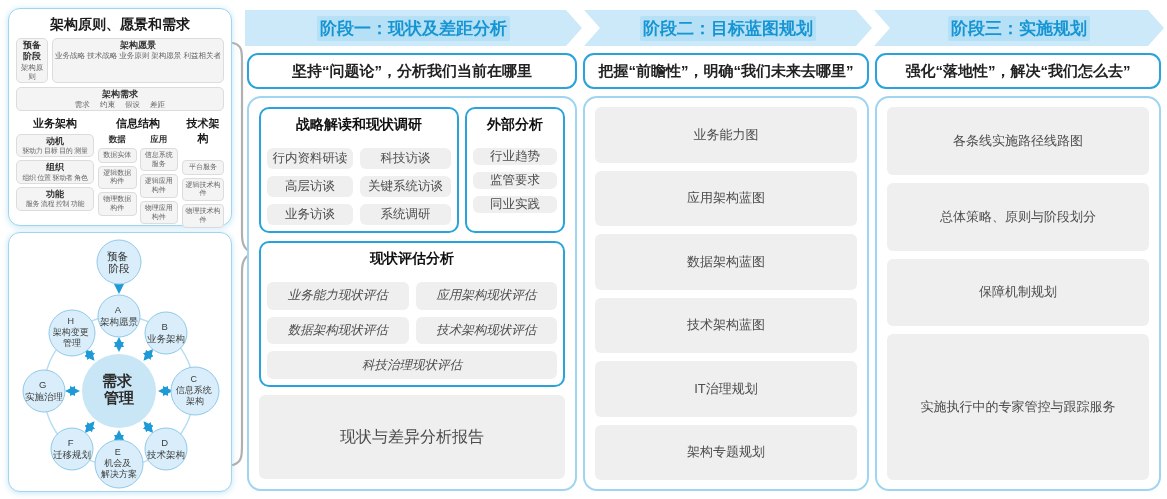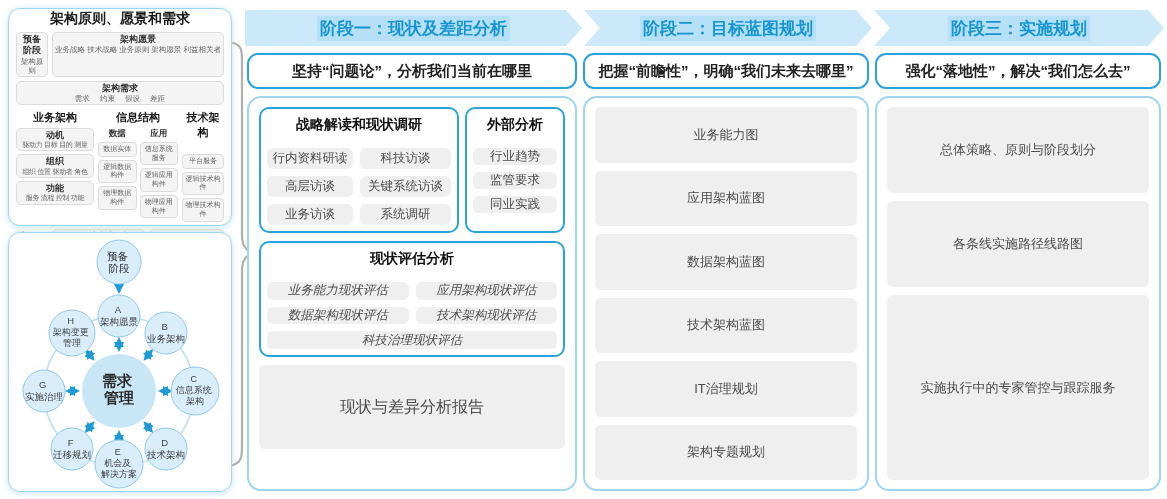--- a/index.html
+++ b/index.html
@@ -3,21 +3,21 @@
 <meta charset="utf-8">
 <style>
   * { box-sizing: border-box; margin: 0; padding: 0; }
   html,body { width:1167px; height:499px; background:#fff;
     font-family:"Liberation Sans","DejaVu Sans",sans-serif; }
   #stage { position:relative; width:1167px; height:499px; overflow:hidden; background:#fff; }
 
   
   .panel { position:absolute; background:#fff; border:1.5px solid #9fd5f1; border-radius:12px;
            box-shadow:0 1px 6px rgba(41,163,220,.28); }
-  #left-top { left:8px; top:8px; width:224px; height:218px; padding:0 7px; }
+  #left-top { left:8px; top:8px; width:224px; height:218px; padding:6px 7px; }
   #left-bottom { left:8px; top:232px; width:224px; height:260px; }
 
   .lt-title { text-align:center; font-size:14px; font-weight:bold; color:#1a1a1a; margin:1px 0 4px; }
   .gbox { background:#f4f4f4; border:1px solid #dcdcdc; border-radius:5px; text-align:center; padding:1px 2px; }
   .gbox .t { font-weight:bold; font-size:9px; color:#333; line-height:1.25; }
   .gbox .b { font-size:7.5px; color:#666; line-height:1.2; }
   .row1 { display:flex; gap:4px; }
   .row1 .prep { width:32px; }
   .row1 .vision { flex:1; }
   .row2 { margin-top:4px; }
@@ -67,21 +67,21 @@
 
   .bluebox { border:2px solid #2aa3dc; border-radius:10px; background:#fff; padding:6px;gap:8px; }
   .box-title { text-align:center; font-size:14px; font-weight:bold; color:#111; margin:1px 0 6px; }
   .item { background:#efefef; border-radius:6px; color:#4d4d4d; font-size:12.5px;
           display:flex; align-items:center; justify-content:center; text-align:center; }
   .p1-top { display:flex; gap:6px; height:126px; }
   .strategy { width:200px; display:flex; flex-direction:column; }
   .strategy .grid { display:grid; grid-template-columns:86px 1fr; gap:7px; flex:1; }
   .external { flex:1; display:flex; flex-direction:column; }
   .external .items { display:flex; flex-direction:column; gap:7px; flex:1; }
-  .assessment { margin-top:8px; height:116px; display:flex; flex-direction:column; }
+  .assessment { margin-top:8px; height:146px; display:flex; flex-direction:column; }
   .assessment .grid { display:grid; grid-template-columns:1fr 1fr; gap:7px; flex:1;font-style:italic; }
   .assessment .wide { grid-column:1 / 3; }
   .report { margin-top:8px; height:84px; font-size:16px; }
   .stack { display:flex; flex-direction:column; gap:8px; height:100%; }
   .stack .item { flex:1; font-size:13px; padding:0 8px; }
   .stack .tall { flex:2.15; }
 </style>
 </head>
 <body>
 
@@ -306,19 +306,20 @@
       <div class="item">应用架构蓝图</div>
       <div class="item">数据架构蓝图</div>
       <div class="item">技术架构蓝图</div>
       <div class="item">IT治理规划</div>
       <div class="item">架构专题规划</div>
     </div>
   </div>
 
   <div id="c3" class="content">
     <div class="stack">
+      <div class="item">各条线实施路径线路图</div>
       <div class="item">总体策略、原则与阶段划分</div>
-      <div class="item">各条线实施路径线路图</div>
+      <div class="item">保障机制规划</div>
       <div class="item tall">实施执行中的专家管控与跟踪服务</div>
     </div>
   </div>
 
 </div>
 
 </body></html>

